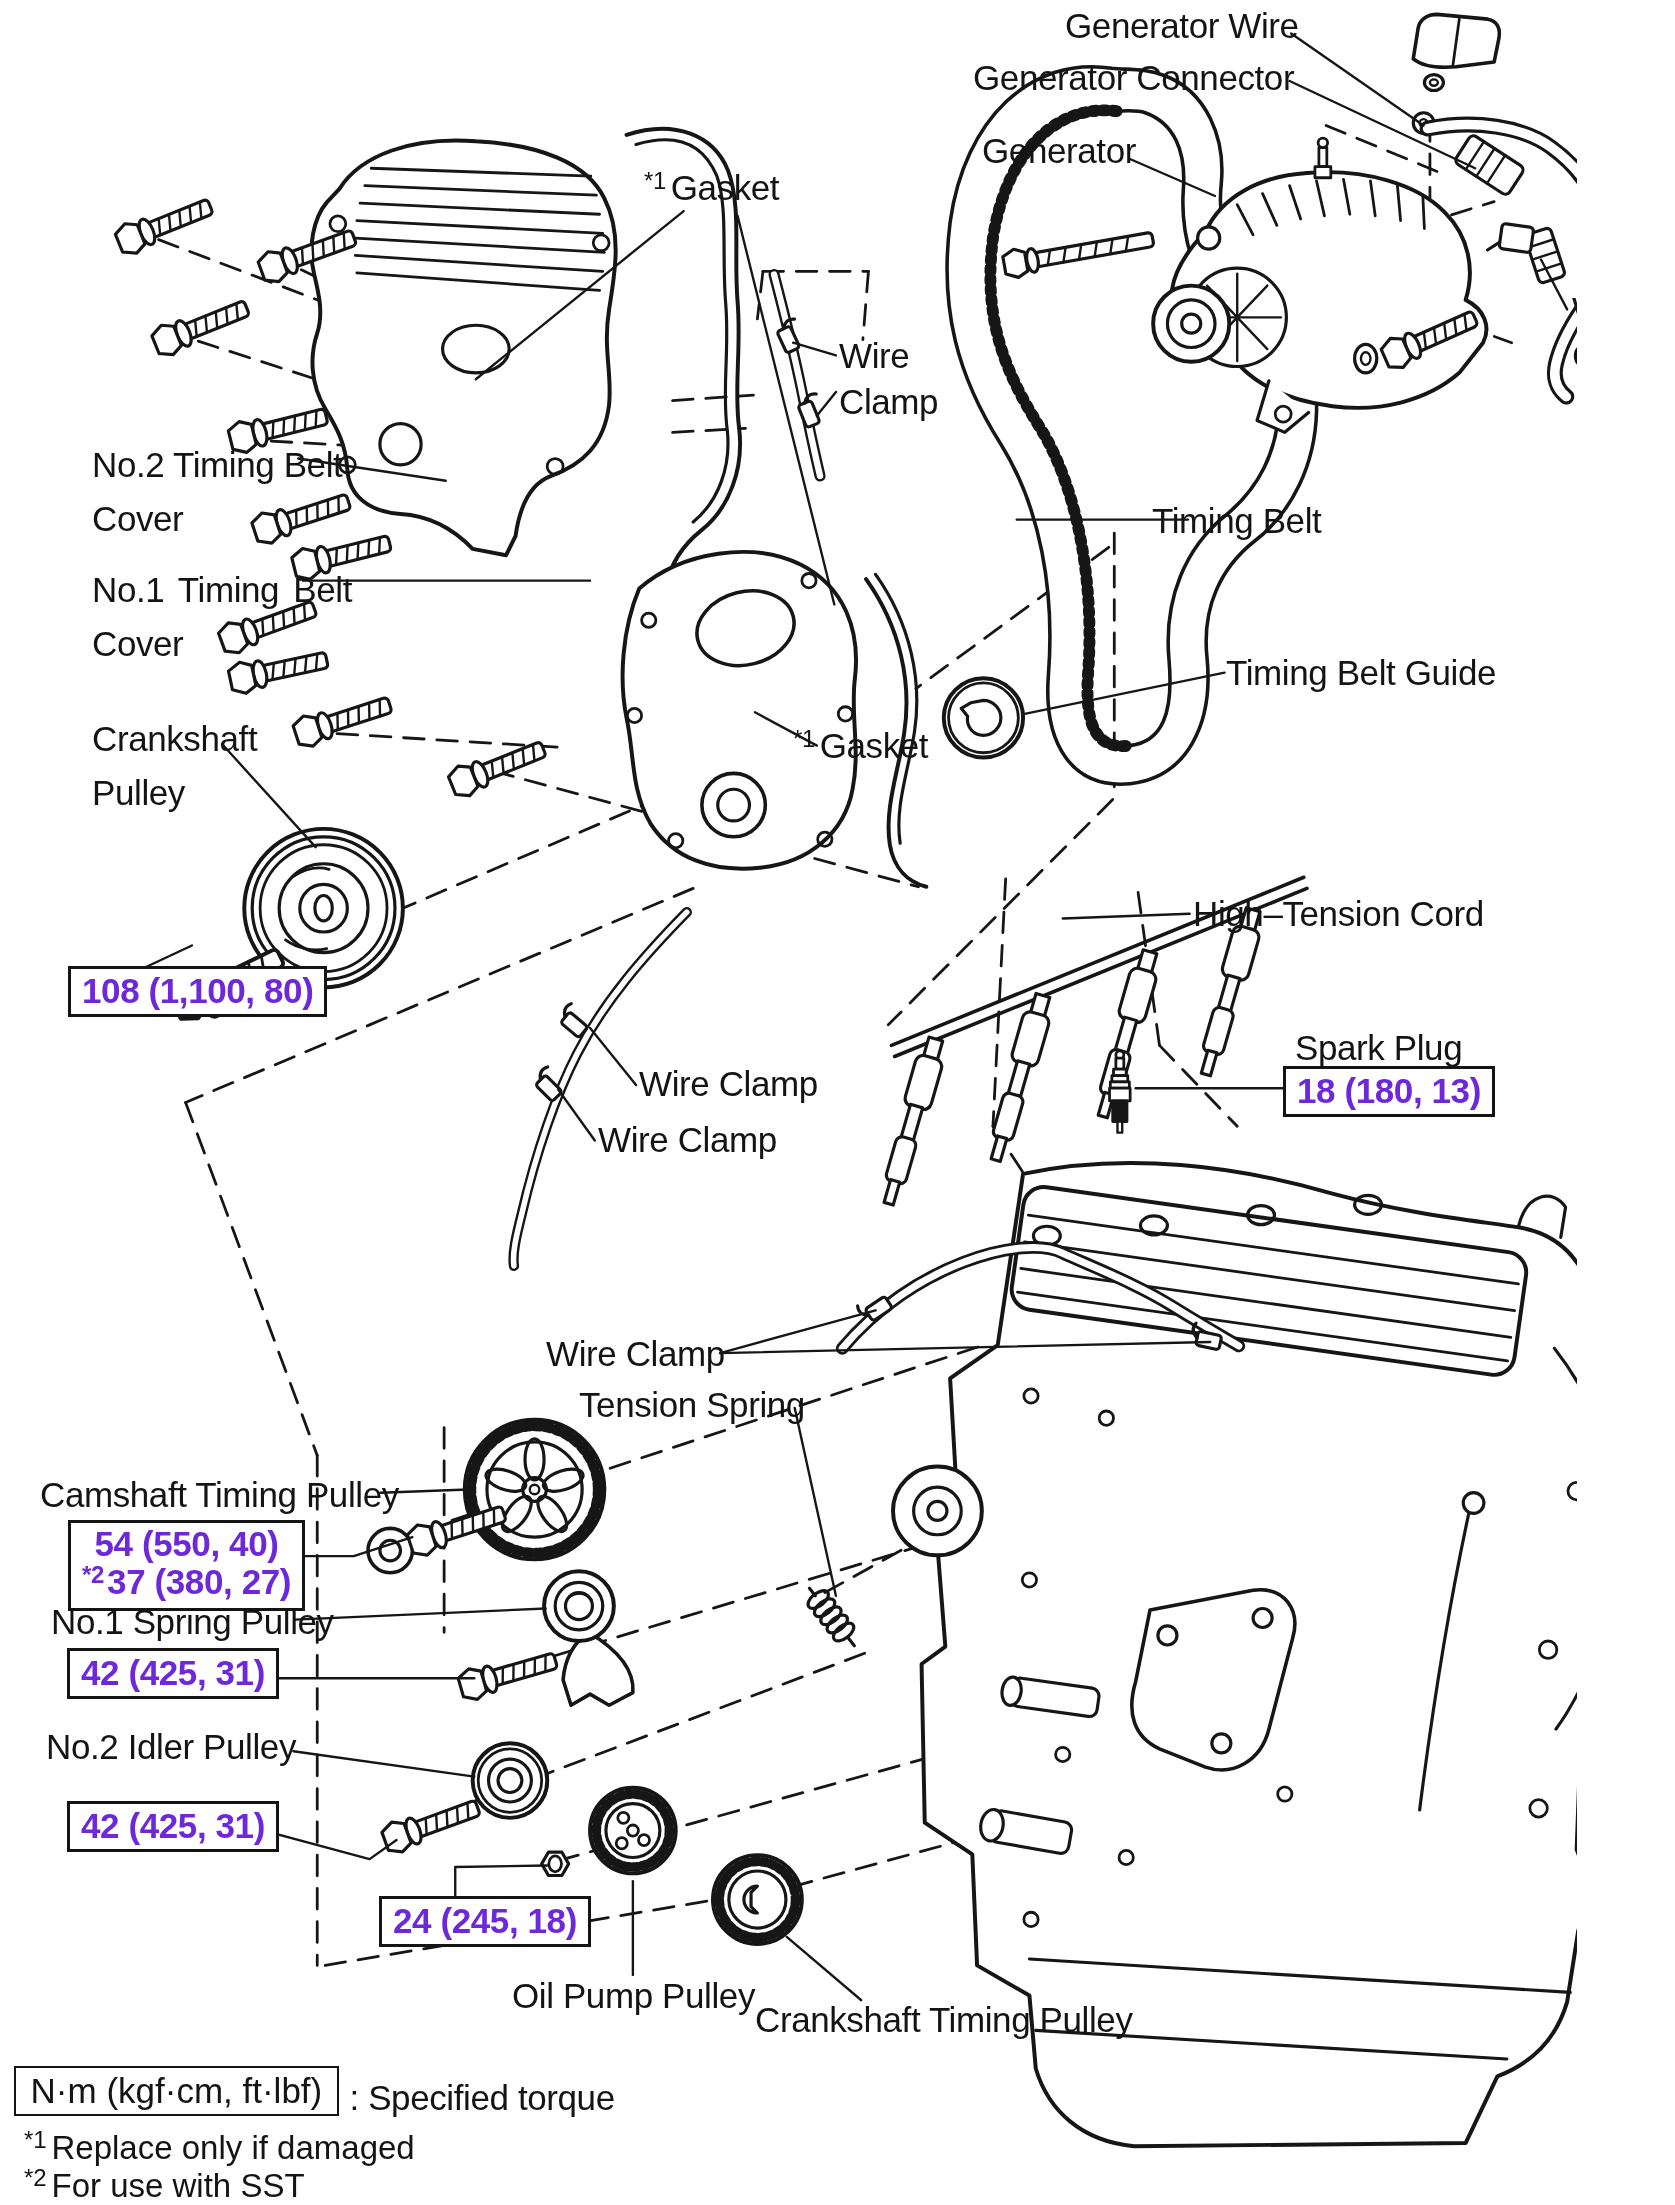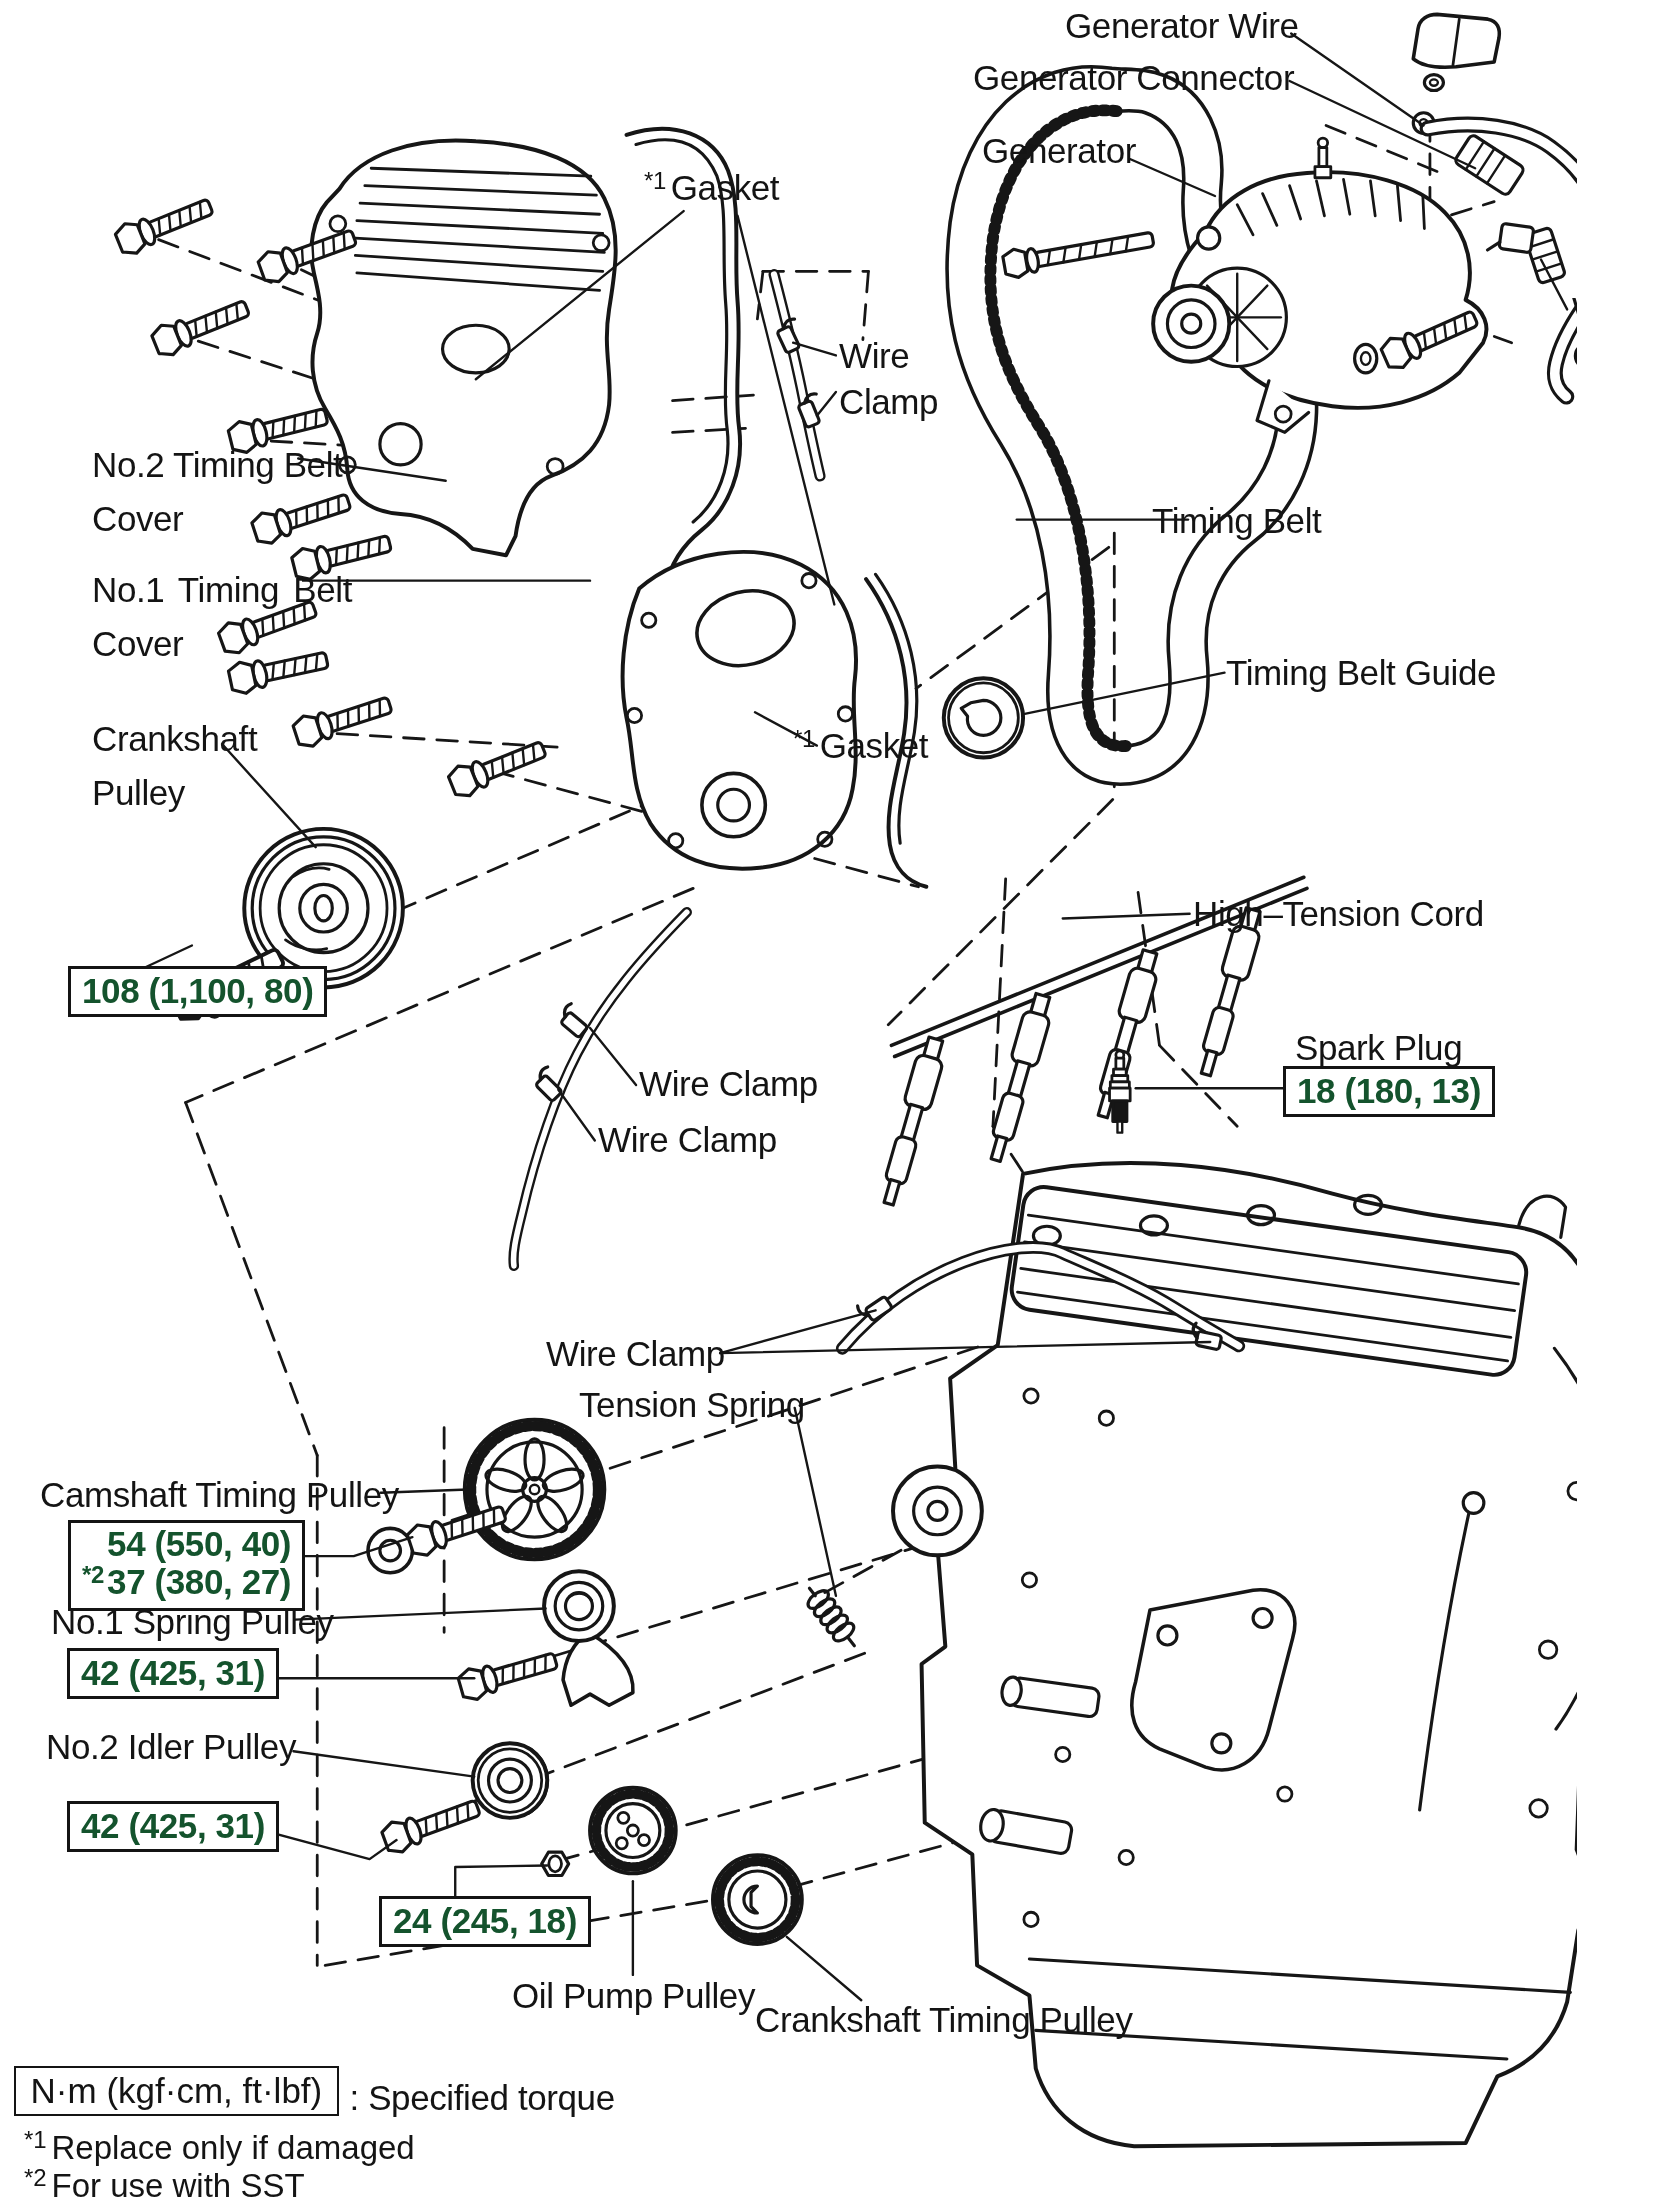--- a/index.html
+++ b/index.html
@@ -4,22 +4,22 @@
 <style>
   html,body{margin:0;padding:0;background:#fff;}
   #canvas{position:relative;width:1577px;height:2205px;background:#fff;overflow:hidden;
           font-family:"Liberation Sans",sans-serif;color:#141414;}
   #art{position:absolute;left:0;top:0;}
   .lbl{position:absolute;font-size:35px;line-height:1.05;font-weight:400;letter-spacing:-0.4px;
        white-space:nowrap;color:#141414;}
   .lbl2{line-height:54px;margin-left:48px;}
   .tight{line-height:46px;}
   .tbox{position:absolute;border:3.2px solid #141414;background:#fff;padding:2.4px 11px;
-        font-size:35px;font-weight:700;letter-spacing:-0.4px;white-space:nowrap;color:#14532d;}
-  .tbox .ln{display:block;text-align:right;line-height:38px;}
+        font-size:35px;font-weight:700;letter-spacing:-0.4px;white-space:nowrap;color:#6d28d9;}
+  .tbox .ln{display:block;text-align:center;line-height:38px;}
   .sup{font-size:24px;position:relative;top:-11px;margin-right:3.2px;font-weight:700;}
   .supn{font-size:24px;position:relative;top:-11px;margin-right:4.8px;}
   .legend-row{position:absolute;display:flex;align-items:flex-end;gap:11px;}
   .legend-box{border:2.4px solid #141414;background:#fff;padding:3.2px 14.3px;
               font-size:35px;font-weight:400;white-space:nowrap;}
   .note{position:absolute;font-size:33px;font-weight:400;white-space:nowrap;}
 </style>
 </head>
 <body>
 

